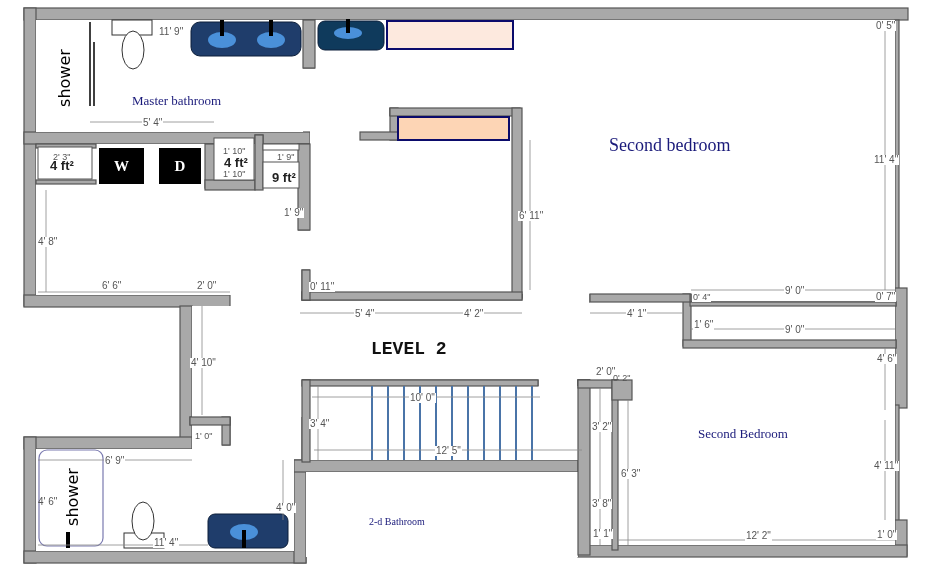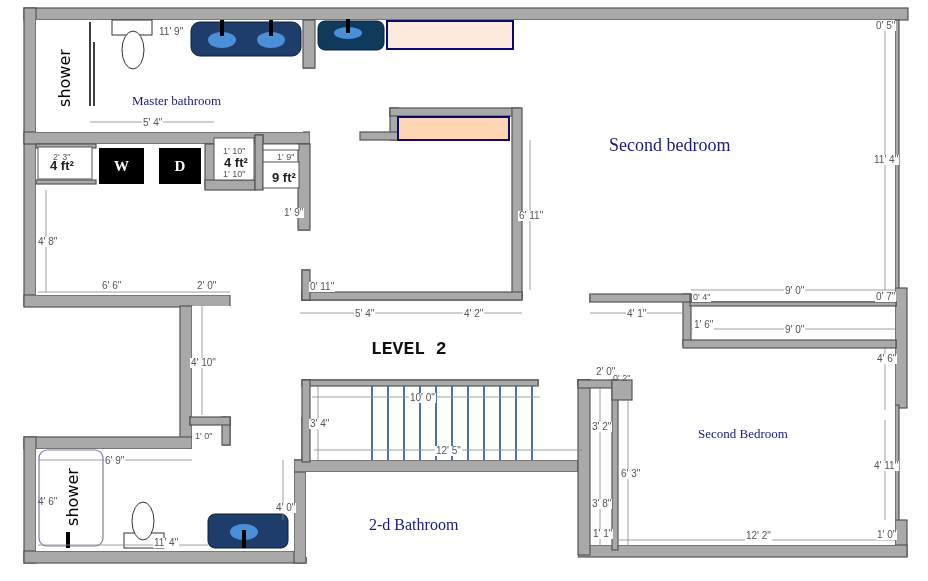--- a/index.html
+++ b/index.html
@@ -185,21 +185,21 @@
     <line x1="38" y1="545" x2="208" y2="545"></line>
     <line x1="283" y1="460" x2="283" y2="520"></line>
   </g>
 </svg>
 
 <div class="title" style="left:371px; top:339px;">LEVEL 2</div>
 
 <div class="room" style="left:132px; top:94px; font-size:13px;">Master bathroom</div>
 <div class="room" style="left:609px; top:136px; font-size:18px;">Second bedroom</div>
 <div class="room" style="left:698px; top:427px; font-size:13px;">Second Bedroom</div>
-<div class="room" style="left:369px; top:517px; font-size:16px;">2-d Bathroom</div>
+<div class="room" style="left:369px; top:517px; font-size:10px;">2-d Bathroom</div>
 
 <div class="shower-lbl" style="left:36px; top:70px;">shower</div>
 <div class="shower-lbl" style="left:44px; top:489px;">shower</div>
 
 <div class="appl" style="left:99px; top:148px; width:45px; height:36px;">W</div>
 <div class="appl" style="left:159px; top:148px; width:42px; height:36px;">D</div>
 
 <div class="area" style="left:50px; top:159px;">4 ft²</div>
 <div class="area" style="left:224px; top:156px;">4 ft²</div>
 <div class="area" style="left:272px; top:171px;">9 ft²</div>

